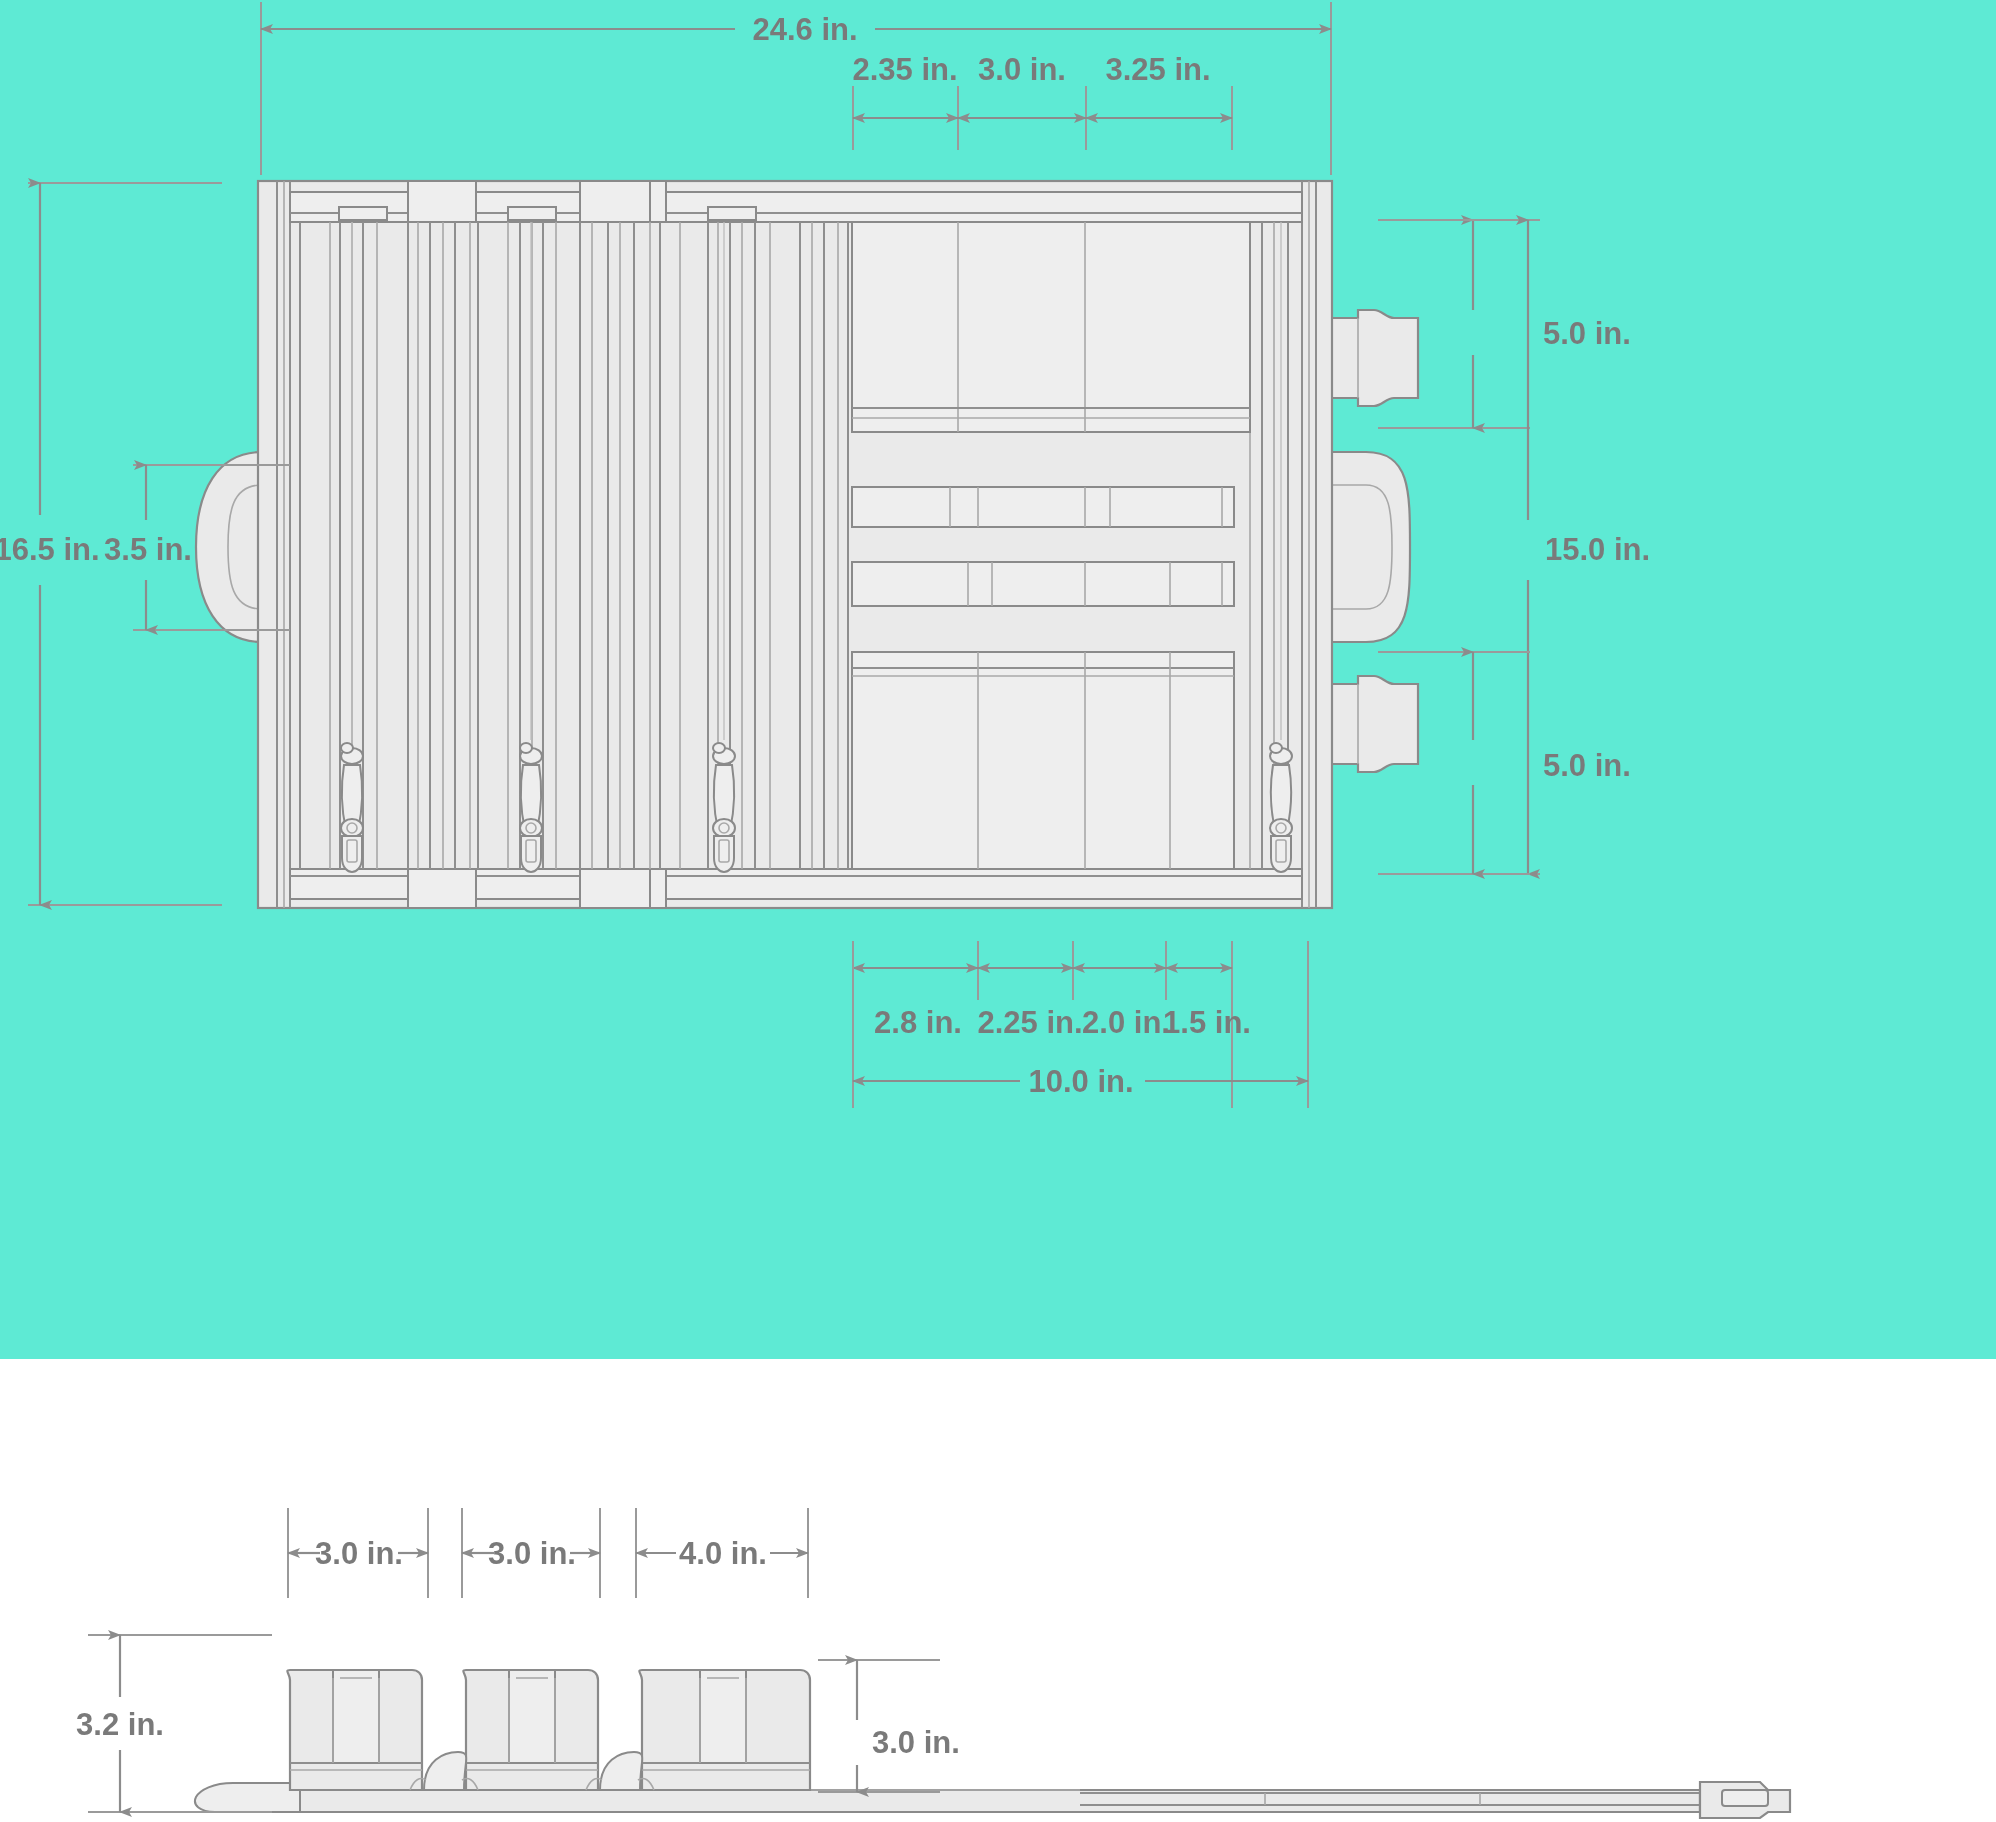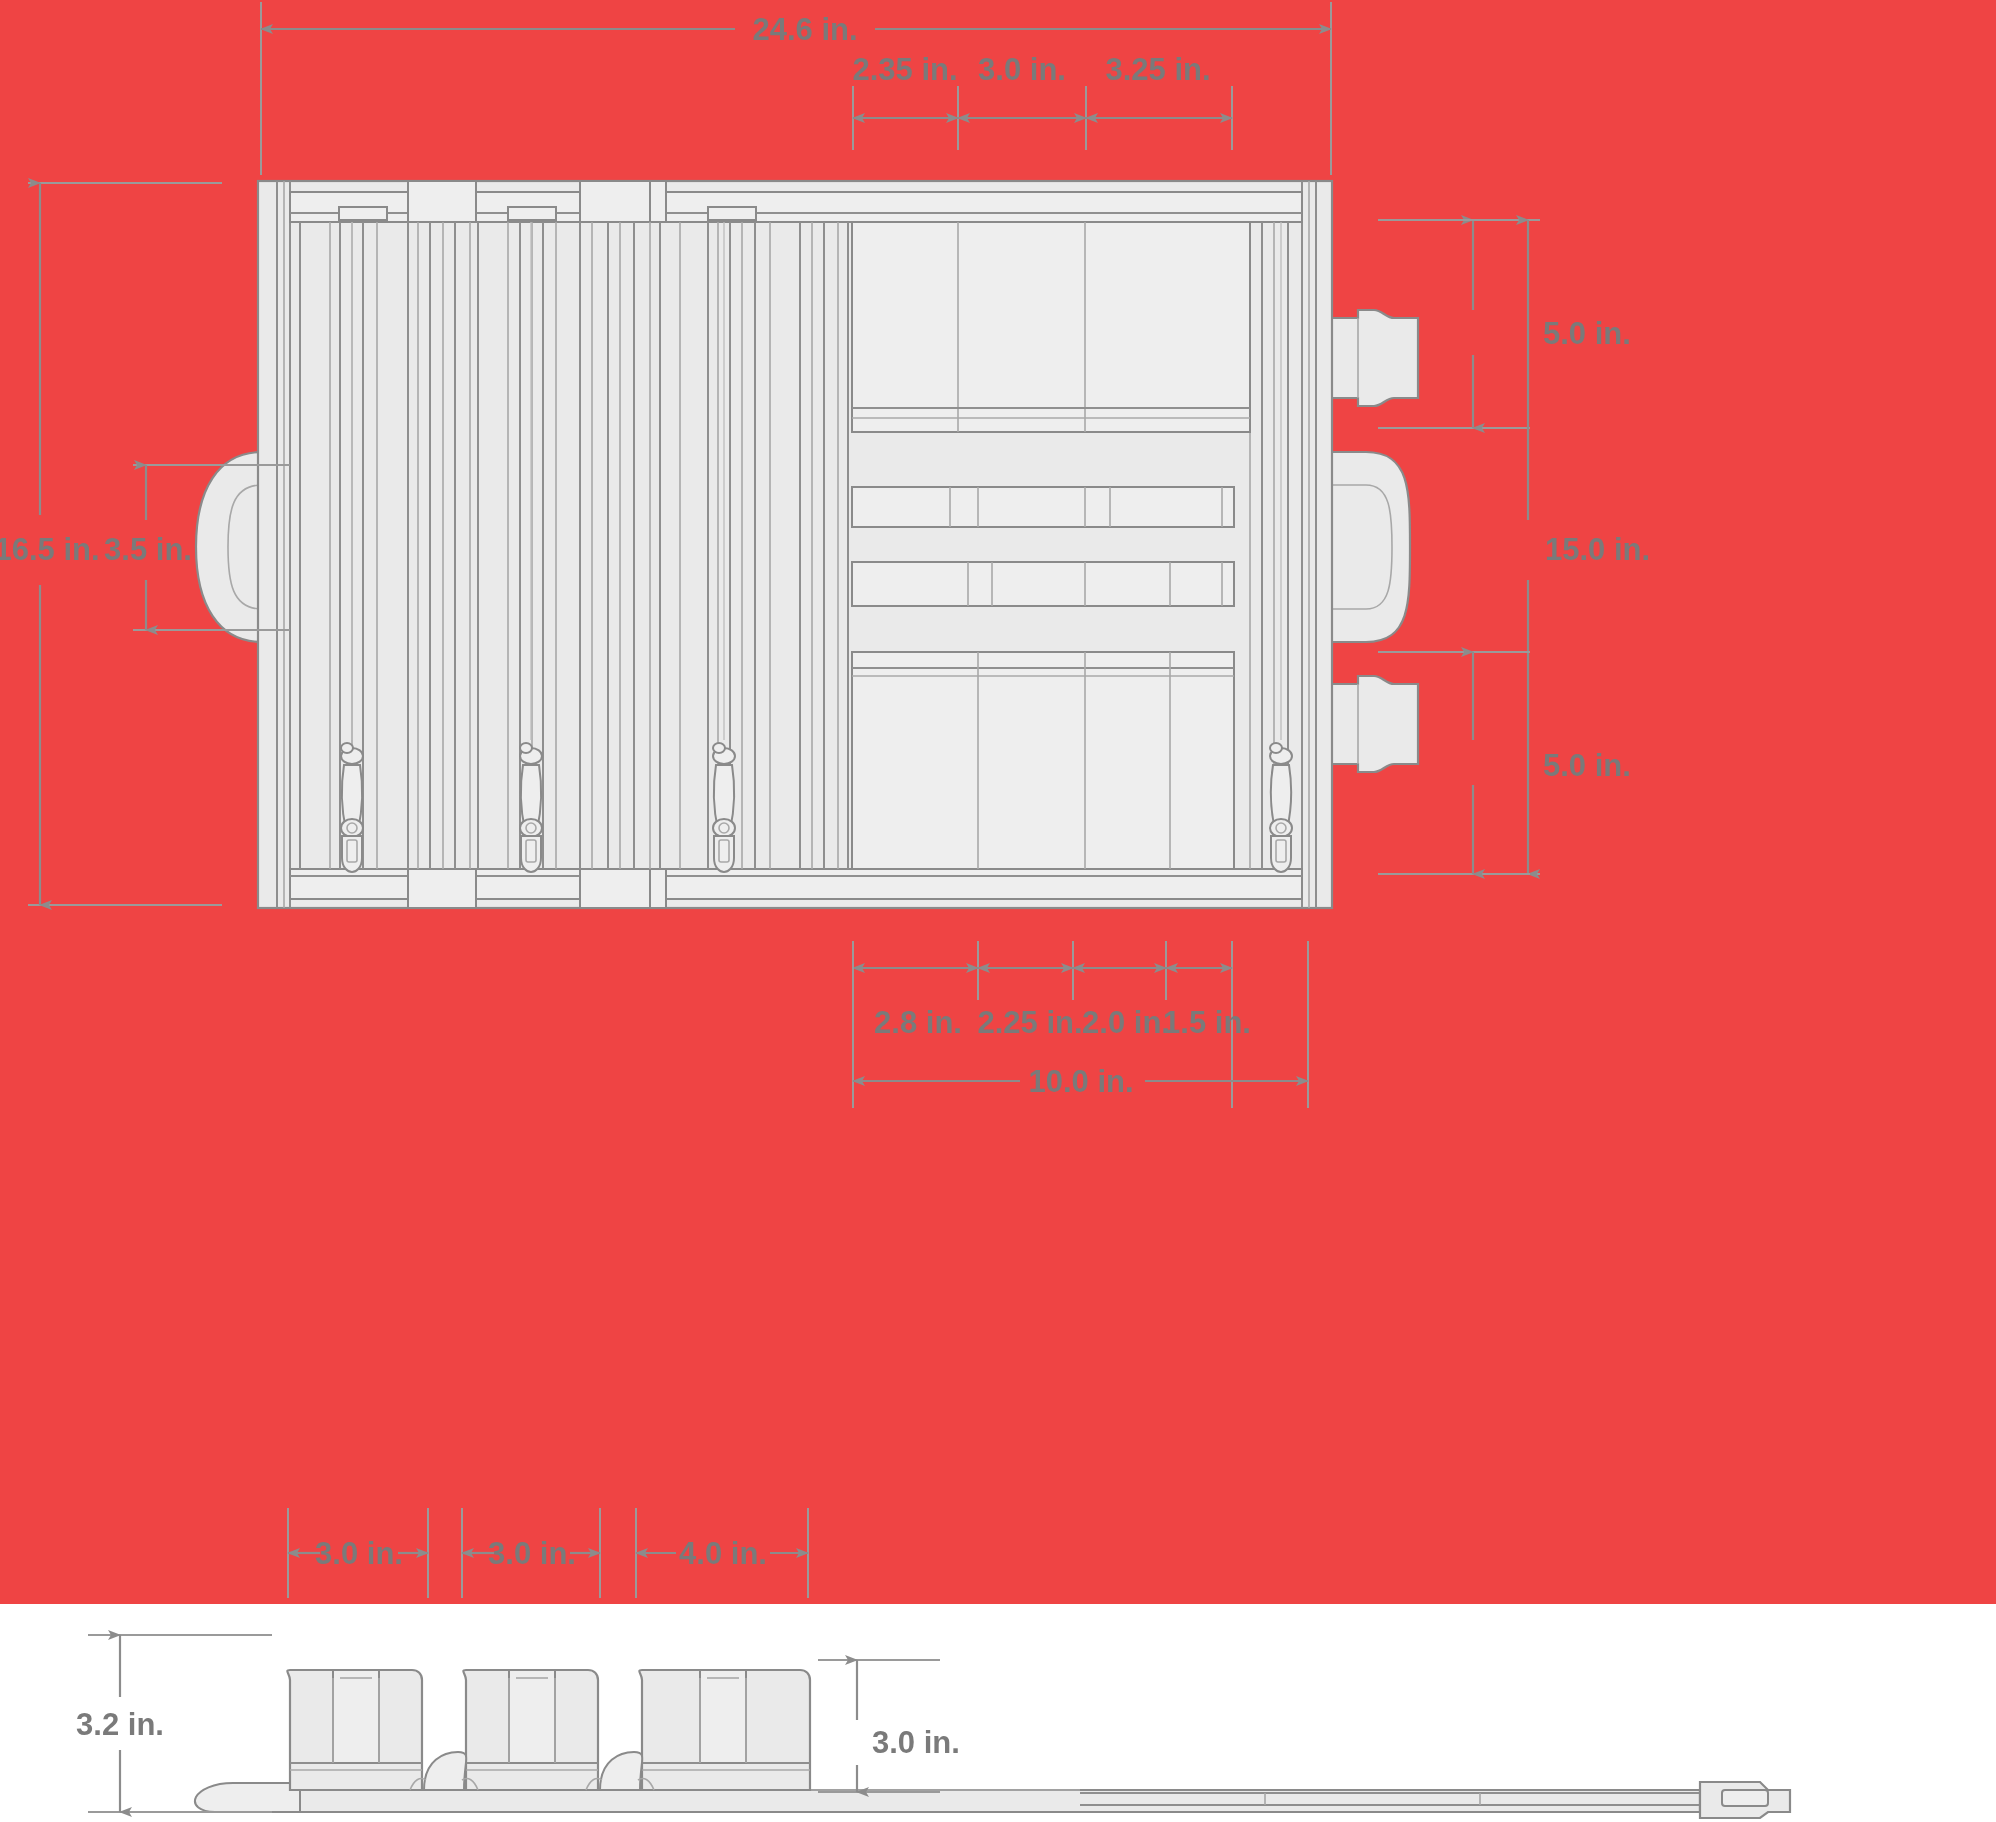--- a/index.html
+++ b/index.html
@@ -1,17 +1,17 @@
 <!DOCTYPE html>
 <html><head>
 <meta charset="utf-8">
 <style>
   html,body{margin:0;padding:0;background:#ffffff;}
   body{width:1996px;height:1822px;font-family:"Liberation Sans",sans-serif;overflow:hidden;}
-  #stage{position:relative;width:1996px;height:1604px;background:#ef4444;}
+  #stage{position:relative;width:1996px;height:1359px;background:#5eead4;}
   svg.drawing{position:absolute;top:0;left:0;width:1996px;height:1822px;display:block;}
   .dimtext{font-family:"Liberation Sans",sans-serif;font-size:31px;font-weight:bold;fill:#7a7a7a;}
   .dimline{stroke:#8c8c8c;stroke-width:2.2;fill:none;}
   .extline{stroke:#9a9a9a;stroke-width:2;fill:none;}
   .part-fill{fill:#eaeaea;stroke:#8a8a8a;stroke-width:2.2;}
   .part-fill-light{fill:#eeeeee;stroke:#8a8a8a;stroke-width:2;}
   .thin{fill:none;stroke:#a8a8a8;stroke-width:1.6;}
   .thin2{fill:none;stroke:#8f8f8f;stroke-width:2;}
   .hair{fill:none;stroke:#bcbcbc;stroke-width:1.3;}
   .nofill{fill:none;}

